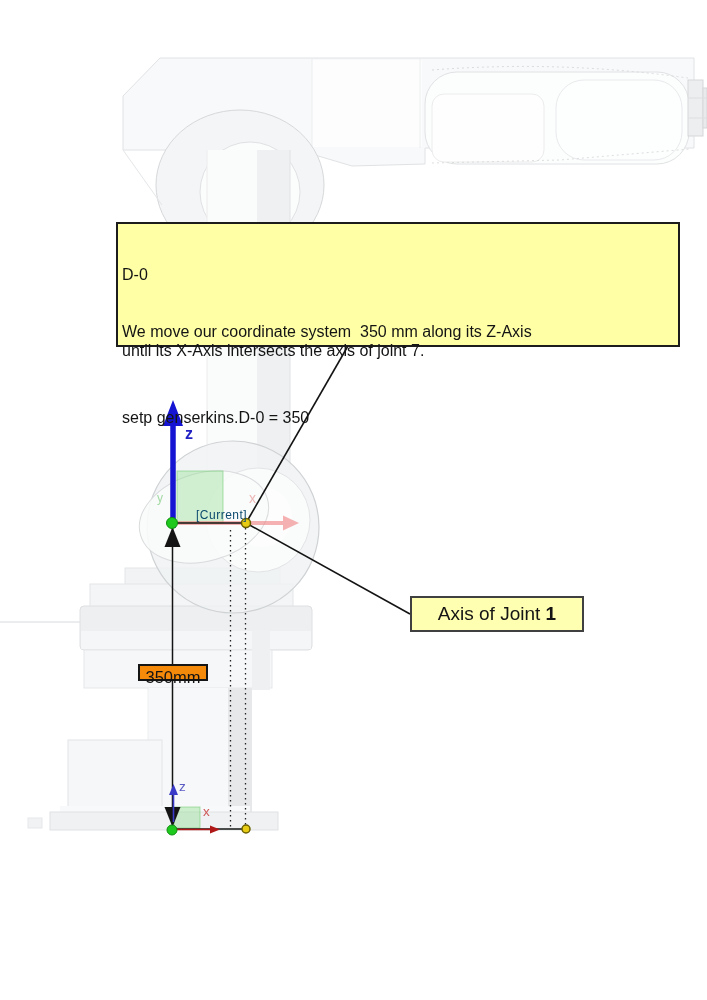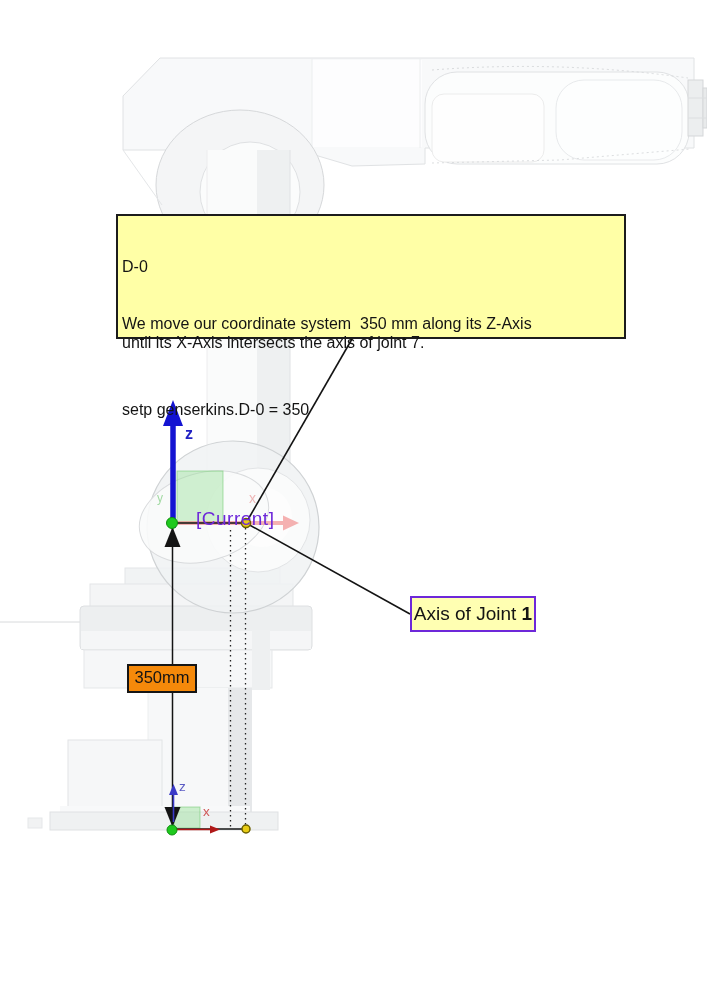--- a/index.html
+++ b/index.html
@@ -3,38 +3,38 @@
 <meta charset="utf-8">
 <style>
   html,body{margin:0;padding:0;background:#ffffff;}
   #stage{
     position:relative;width:707px;height:1000px;overflow:hidden;
     background:#ffffff;font-family:"Liberation Sans",sans-serif;color:#141414;
   }
   #stage svg{position:absolute;left:0;top:0;}
   .overlay{position:absolute;box-sizing:border-box;}
   .callout{
-    left:116px;top:214px;width:510px;height:125px;
+    left:116px;top:222px;width:564px;height:125px;
     background:var(--callout_fill);border:2px solid #1c1c1c;
     padding:3px 4px;font-size:16px;line-height:19px;white-space:pre-wrap;
   }
   .callout .cbody{}
   .callout .ccmd{margin-top:10px;}
   .joint-label{
-    left:410px;top:596px;width:126px;height:36px;
-    background:var(--joint_label_fill);border:2px solid #6d28d9;
+    left:410px;top:596px;width:174px;height:36px;
+    background:var(--joint_label_fill);border:2px solid #404040;
     font-size:19px;line-height:31px;text-align:center;
   }
   .joint-label b{font-weight:700;}
   .dim-label{
-    left:127px;top:664px;width:70px;height:29px;
+    left:138px;top:664px;width:70px;height:17px;
     background:var(--dimension_fill);border:2px solid #151515;
     font-size:16.5px;line-height:22px;text-align:center;
   }
-  .current-label{left:196px;top:508px;font-size:19px;color:#6d28d9;letter-spacing:0.5px;}
+  .current-label{left:196px;top:508px;font-size:12px;color:#0c4a6e;letter-spacing:0.5px;}
   .zu-label{left:185px;top:425px;font-size:16px;font-weight:700;color:#2222c4;}
   .yu-label{left:157px;top:491px;font-size:12px;color:rgba(90,190,90,0.55);}
   .xu-label{left:249px;top:490px;font-size:14px;color:rgba(224,100,100,0.45);}
   .zb-label{left:179px;top:779px;font-size:13.5px;color:#5b5bc4;}
   .xb-label{left:203px;top:804px;font-size:13.5px;color:#d05858;}
 </style>
 </head>
 <body>
 
 <div id="stage">

